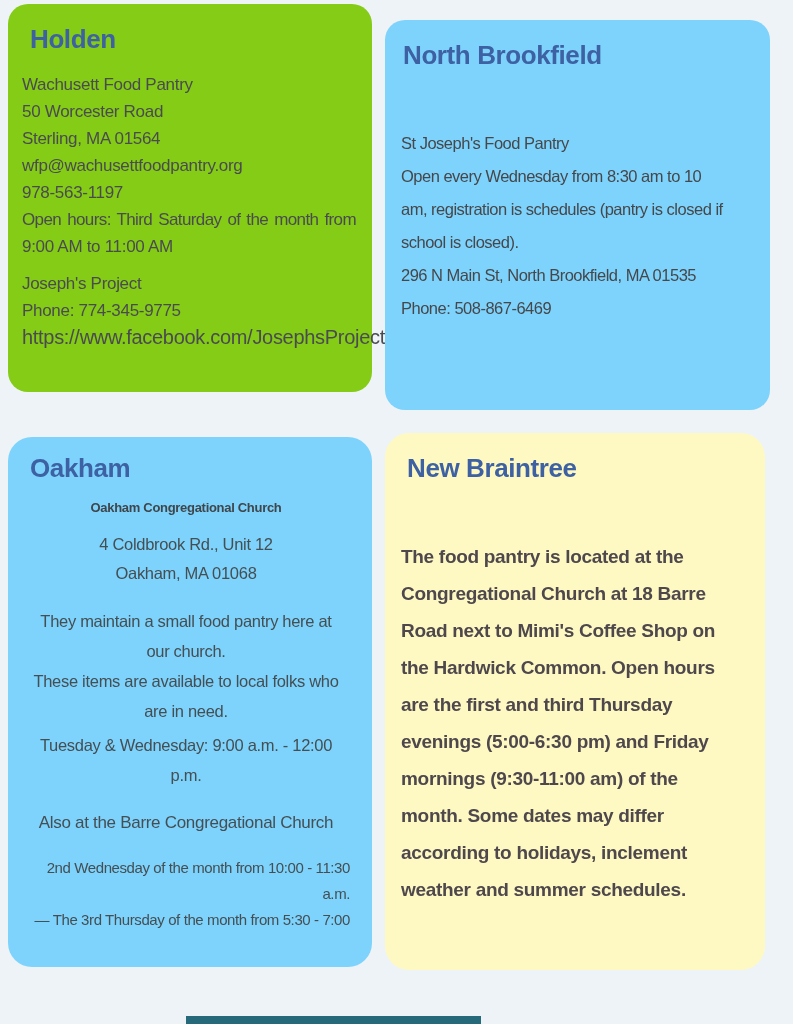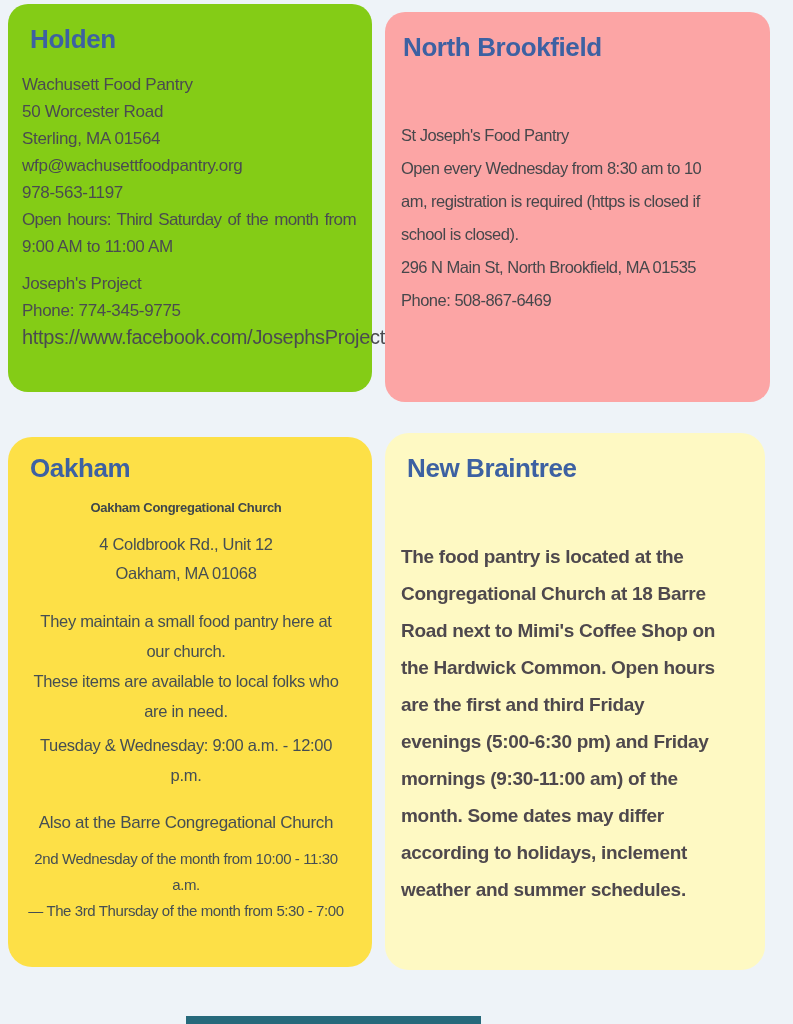--- a/index.html
+++ b/index.html
@@ -30,45 +30,45 @@
   }
   .h-justify{
     letter-spacing:-0.6px;white-space:normal;
     text-align:justify;-moz-text-align-last:justify;text-align-last:justify;
     width:334px;
   }
   .h-gap{height:10px;}
 
   
   #nb-card{
-    left:385px;top:12px;width:385px;height:390px;
-    background:#fca5a5;border-radius:20px;
+    left:385px;top:20px;width:385px;height:390px;
+    background:#7dd3fc;border-radius:20px;
     padding:14px 12px 0 16px;
   }
   #nb-card .card-title{margin:6px 0 0 2px;}
   #nb-body{margin-top:56px;}
   .nb-line{
     font-size:16.5px;color:#46474b;line-height:33px;
     letter-spacing:-0.5px;white-space:nowrap;
   }
 
   
   #oakham-card{
     left:8px;top:437px;width:364px;height:530px;
-    background:#fde047;border-radius:24px;
+    background:#7dd3fc;border-radius:24px;
     padding:12px 22px 0 14px;
   }
   #oakham-card .card-title{margin:4px 0 0 8px;}
   .o-center{text-align:center;color:#454e53;}
   .o-church{margin-top:16px;font-size:13px;font-weight:bold;letter-spacing:-0.3px;color:#3f464b;}
   .o-addr{margin-top:15px;font-size:16.5px;line-height:29px;letter-spacing:-0.3px;}
   .o-para{margin-top:18px;font-size:16.5px;line-height:30px;letter-spacing:-0.3px;}
   .o-hours{margin-top:4px;font-size:16.5px;line-height:30px;letter-spacing:-0.3px;}
   .o-also{margin-top:23px;font-size:17px;letter-spacing:-0.3px;}
-  .o-sched{margin-top:13px;font-size:15px;line-height:26px;letter-spacing:-0.4px;}
+  .o-sched{margin-top:22px;font-size:15px;line-height:26px;letter-spacing:-0.4px;text-align:right;}
 
   
   #newb-card{
     left:385px;top:433px;width:380px;height:537px;
     background:#fef9c3;border-radius:24px;
     padding:16px 14px 0 16px;
   }
   #newb-card .card-title{margin:4px 0 0 6px;}
   #newb-body{margin-top:54px;}
   .nbr-line{
@@ -100,21 +100,21 @@
     <div class="h-line">Joseph's Project</div>
     <div class="h-line">Phone: 774-345-9775</div>
     <div class="h-line" style="font-size:20px;">https://www.facebook.com/JosephsProject</div>
   </div>
 
   <div class="card" id="nb-card">
     <div class="card-title">North Brookfield</div>
     <div id="nb-body">
       <div class="nb-line">St Joseph's Food Pantry</div>
       <div class="nb-line">Open every Wednesday from 8:30 am to 10</div>
-      <div class="nb-line">am, registration is required (https is closed if</div>
+      <div class="nb-line">am, registration is schedules (pantry is closed if</div>
       <div class="nb-line">school is closed).</div>
       <div class="nb-line">296 N Main St, North Brookfield, MA 01535</div>
       <div class="nb-line">Phone: 508-867-6469</div>
     </div>
   </div>
 
   <div class="card" id="oakham-card">
     <div class="card-title">Oakham</div>
     <div class="o-center o-church">Oakham Congregational Church</div>
     <div class="o-center o-addr">
@@ -138,21 +138,21 @@
     </div>
   </div>
 
   <div class="card" id="newb-card">
     <div class="card-title">New Braintree</div>
     <div id="newb-body">
       <div class="nbr-line">The food pantry is located at the</div>
       <div class="nbr-line">Congregational Church at 18 Barre</div>
       <div class="nbr-line">Road next to Mimi's Coffee Shop on</div>
       <div class="nbr-line">the Hardwick Common. Open hours</div>
-      <div class="nbr-line">are the first and third Friday</div>
+      <div class="nbr-line">are the first and third Thursday</div>
       <div class="nbr-line">evenings (5:00-6:30 pm) and Friday</div>
       <div class="nbr-line">mornings (9:30-11:00 am) of the</div>
       <div class="nbr-line">month. Some dates may differ</div>
       <div class="nbr-line">according to holidays, inclement</div>
       <div class="nbr-line">weather and summer schedules.</div>
     </div>
   </div>
 
   <div id="bottom-bar"></div>
 

